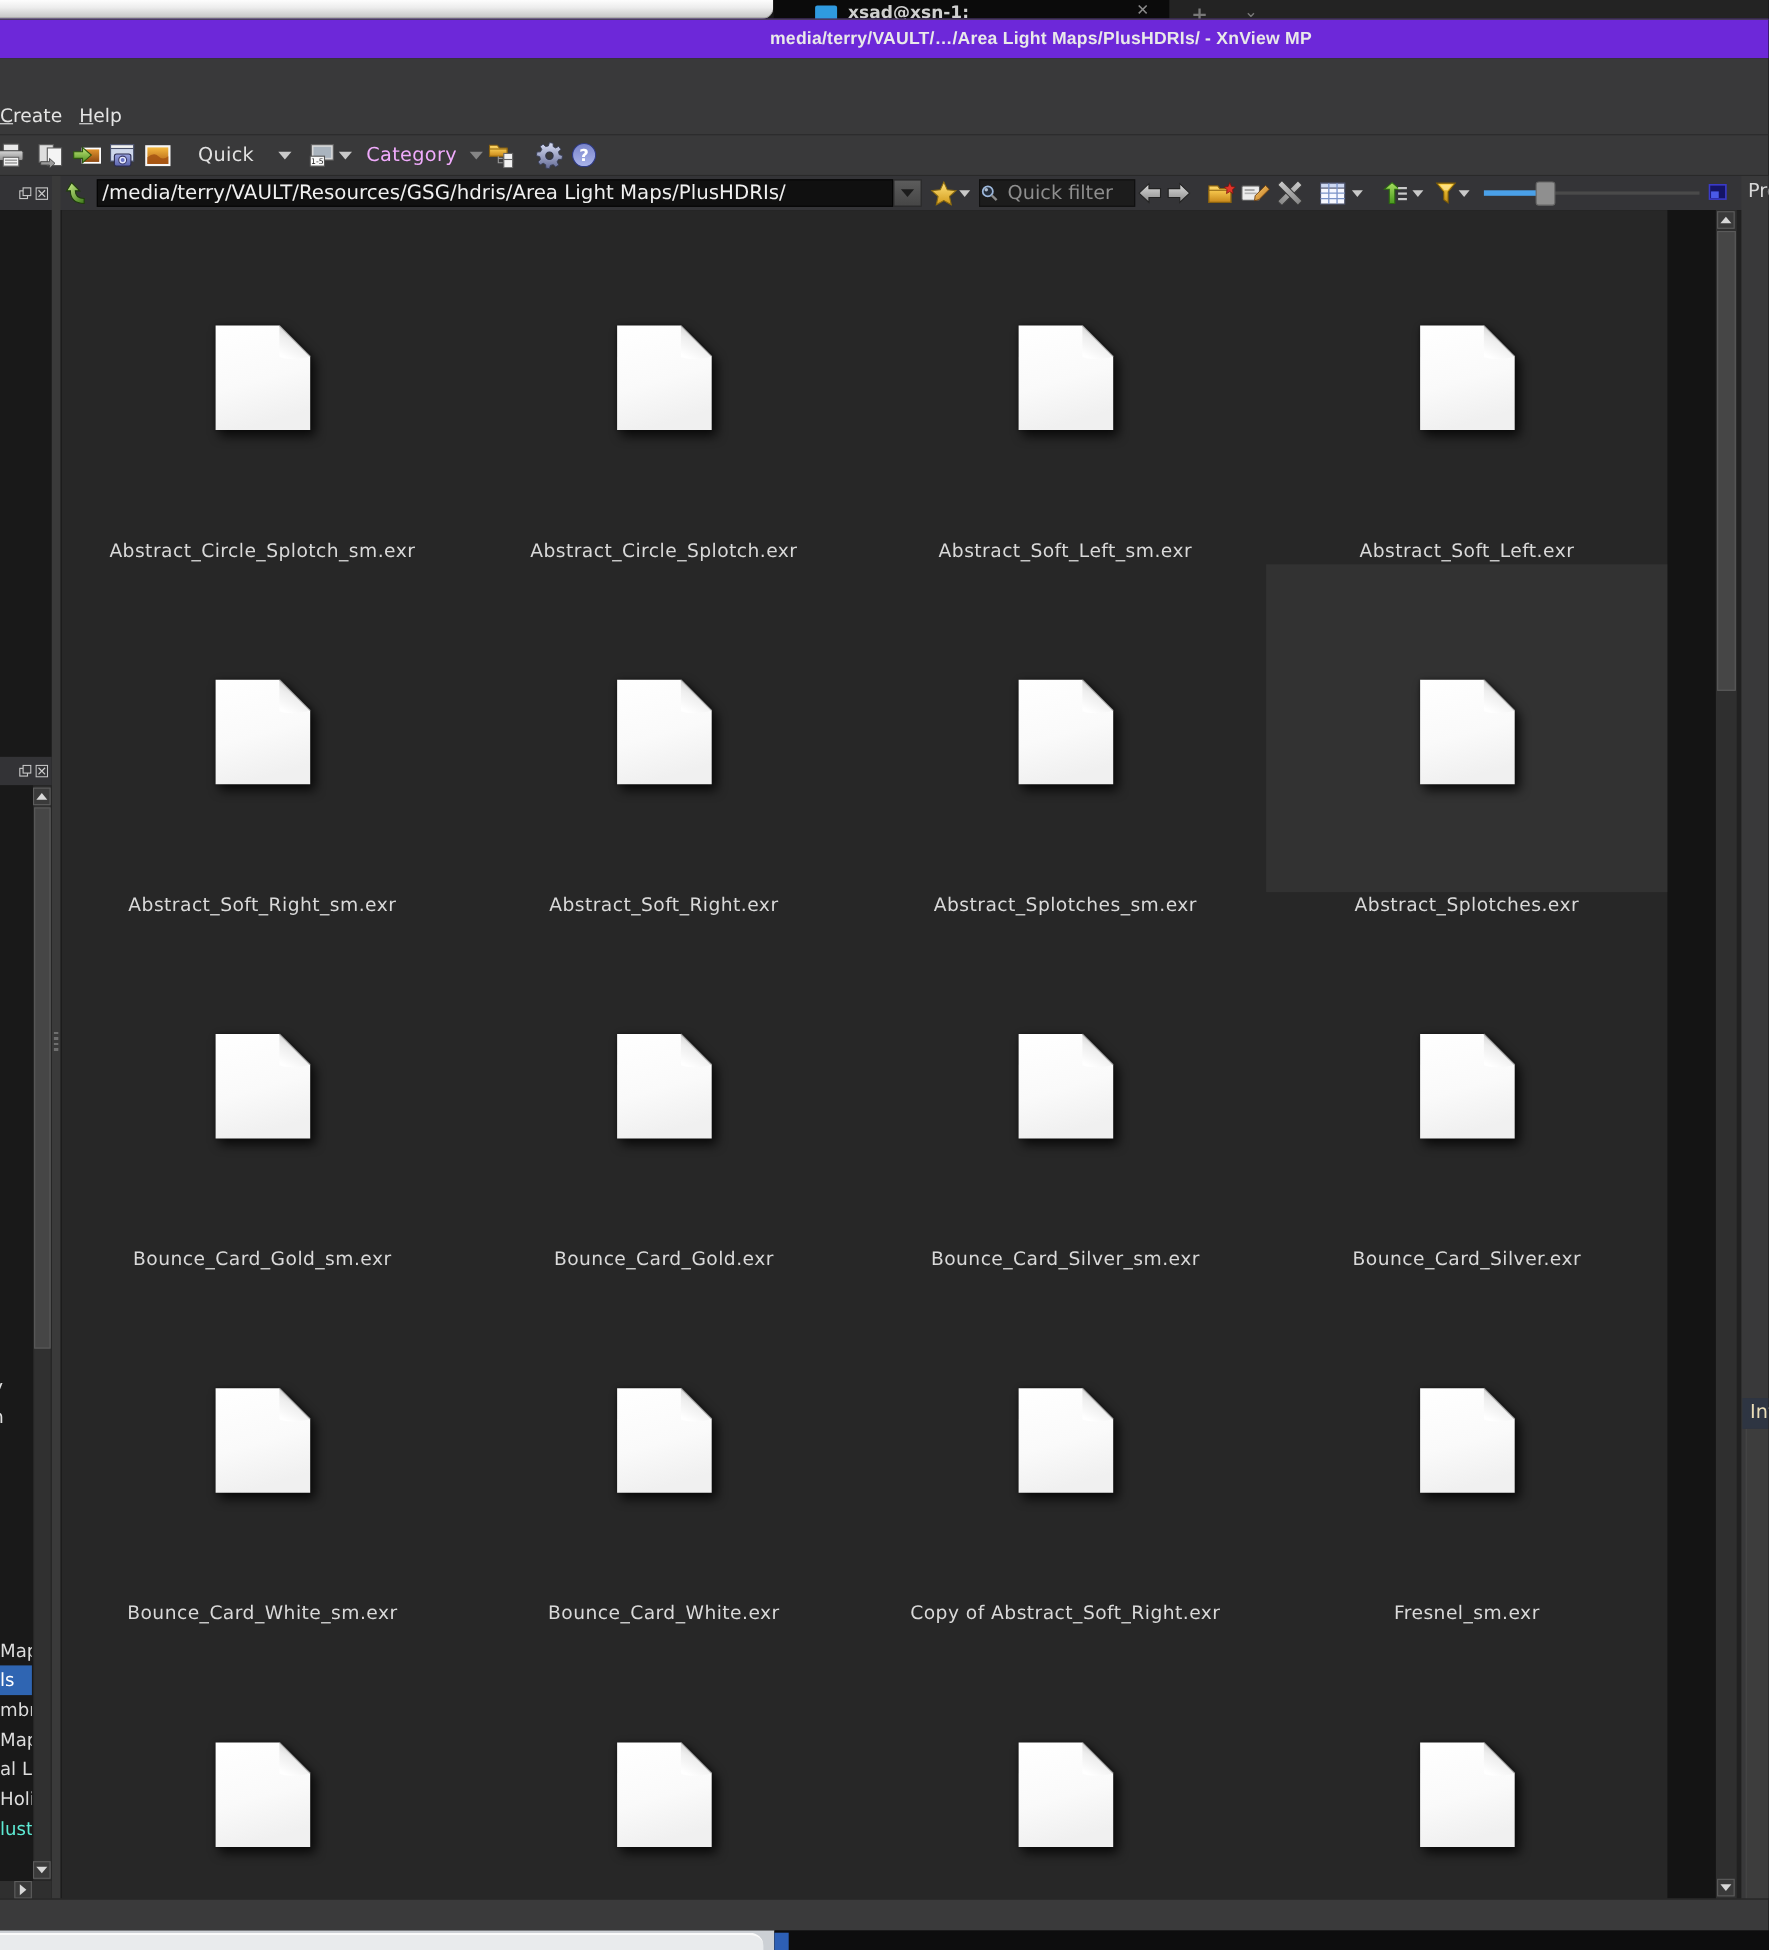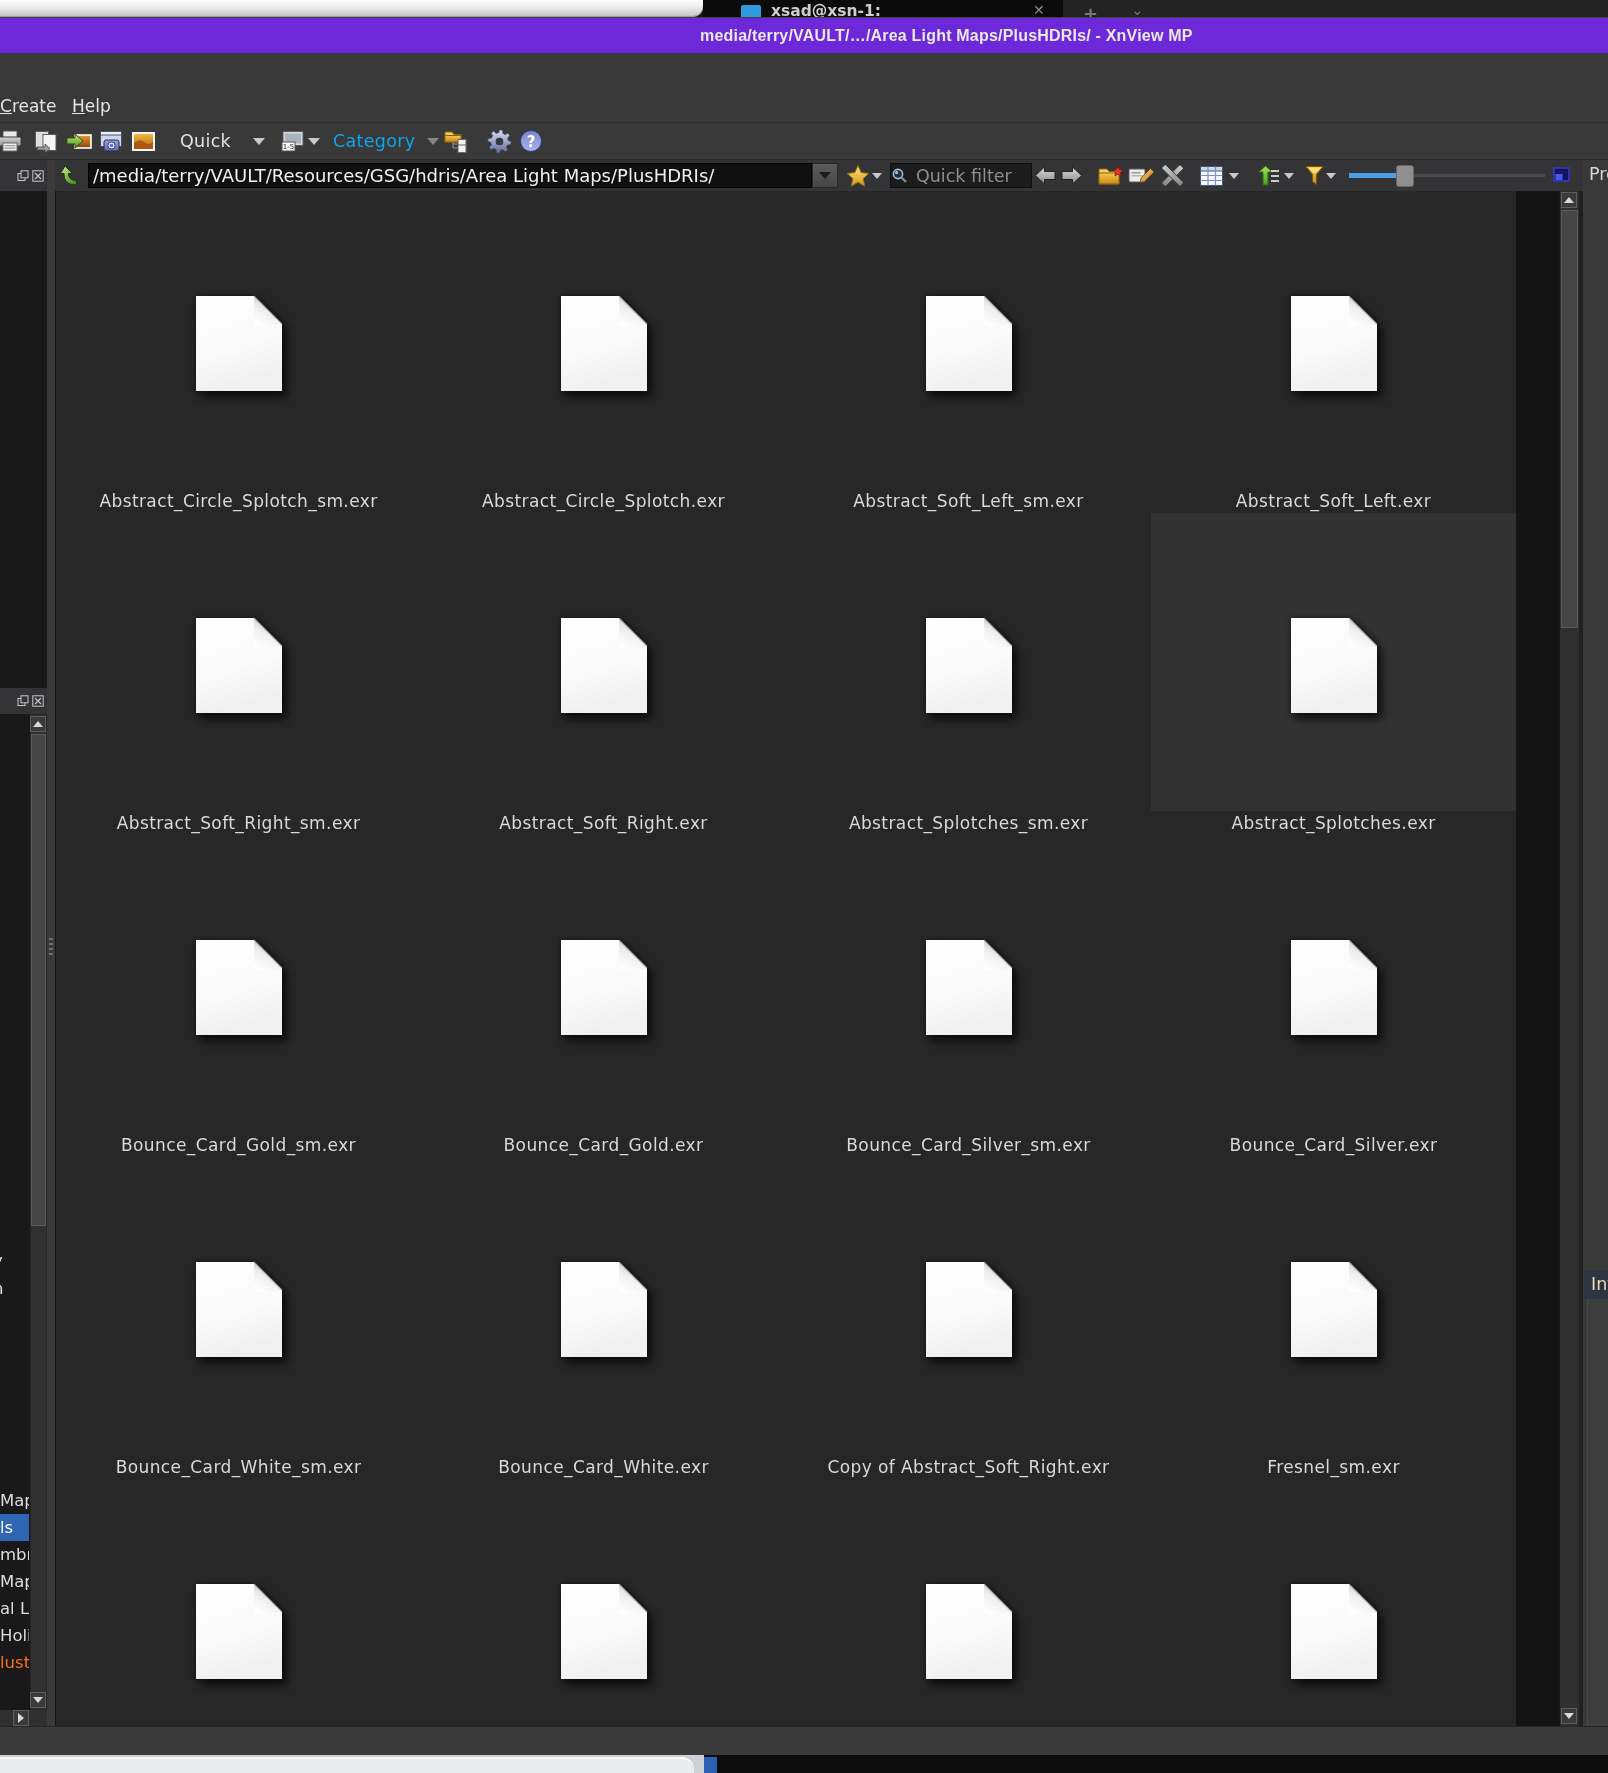--- a/index.html
+++ b/index.html
@@ -27,21 +27,21 @@
   
   #menu-bar{left:0;top:53px;width:1608px;height:69px;background:#39393a;}
   .menu-item{position:absolute;bottom:6px;font-size:17px;color:#e4e4e4;white-space:nowrap;}
   .menu-item:first-letter{text-decoration:underline;}
 
   
   #toolbar{left:0;top:122px;width:1608px;height:38px;background:#39393a;
     border-top:1px solid #2c2c2c;border-bottom:1px solid #292929;box-sizing:border-box;}
   .tb{position:absolute;top:0;height:36px;display:flex;align-items:center;}
   .tb-label{font-size:17.5px;color:#e2e2e2;letter-spacing:.3px;}
-  .tb-label.disabled{color:#0ea5e9;}
+  .tb-label.disabled{color:#f0abfc;}
   .dd-arrow{width:0;height:0;border-left:6px solid transparent;border-right:6px solid transparent;border-top:7px solid #c9c9c9;display:inline-block;}
   .dd-arrow.disabled{border-top-color:#858585;}
   .dd-arrow.dark{border-top-color:#1c1c1c;}
 
   
   #address-row{left:0;top:160px;width:1608px;height:31px;background:#343437;}
   #path-field{position:absolute;left:88px;top:3px;width:724px;height:25px;background:#101010;
     border:1px solid #050505;box-sizing:border-box;color:#f0f0f0;font-size:18px;line-height:24px;
     padding-left:4px;white-space:nowrap;overflow:hidden;}
   #path-dropdown{position:absolute;left:812px;top:3px;width:26px;height:25px;
@@ -62,21 +62,21 @@
   #dock2-content{left:0;top:714px;width:47px;height:1012px;background:#191919;overflow:hidden;}
   #splitter{left:47px;top:160px;width:8px;height:1566px;background:#3a3a3a;}
   #splitter-grip{left:49px;top:938px;width:4px;height:20px;
     background:repeating-linear-gradient(#6e6e6e 0 2px,transparent 2px 5px);}
 
   .frag{position:absolute;left:-7px;color:#e0e0e0;font-size:16.5px;white-space:nowrap;}
   #cat-list{position:absolute;left:0;top:773px;width:29px;}
   .cat-item{position:absolute;left:0;width:29px;height:27px;font-size:16.5px;color:#dcdcdc;
     line-height:27px;white-space:nowrap;overflow:hidden;}
   .cat-item.selected{background:#2f65b2;color:#ffffff;}
-  .cat-item.accent{color:#f97316;}
+  .cat-item.accent{color:#5eead4;}
 
   
   .sb-track-v{position:absolute;background:#303030;border:1px solid #262626;box-sizing:border-box;}
   .sb-btn{position:absolute;width:16px;height:16px;background:#3a3a3a;border:1px solid #5c5c5c;
     box-sizing:border-box;display:flex;align-items:center;justify-content:center;}
   .sb-thumb{position:absolute;background:#464646;border:1px solid #5a5a5a;box-sizing:border-box;}
   .tri-up{width:0;height:0;border-left:5px solid transparent;border-right:5px solid transparent;border-bottom:6px solid #d8d8d8;}
   .tri-down{width:0;height:0;border-left:5px solid transparent;border-right:5px solid transparent;border-top:6px solid #d8d8d8;}
   .tri-right{width:0;height:0;border-top:5px solid transparent;border-bottom:5px solid transparent;border-left:6px solid #d8d8d8;}
 

